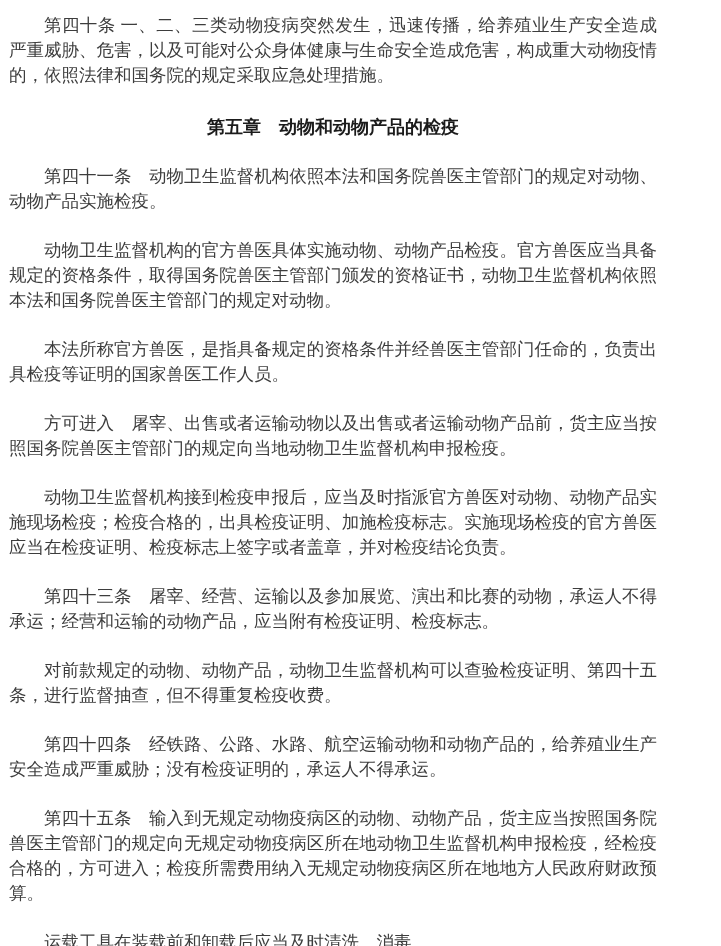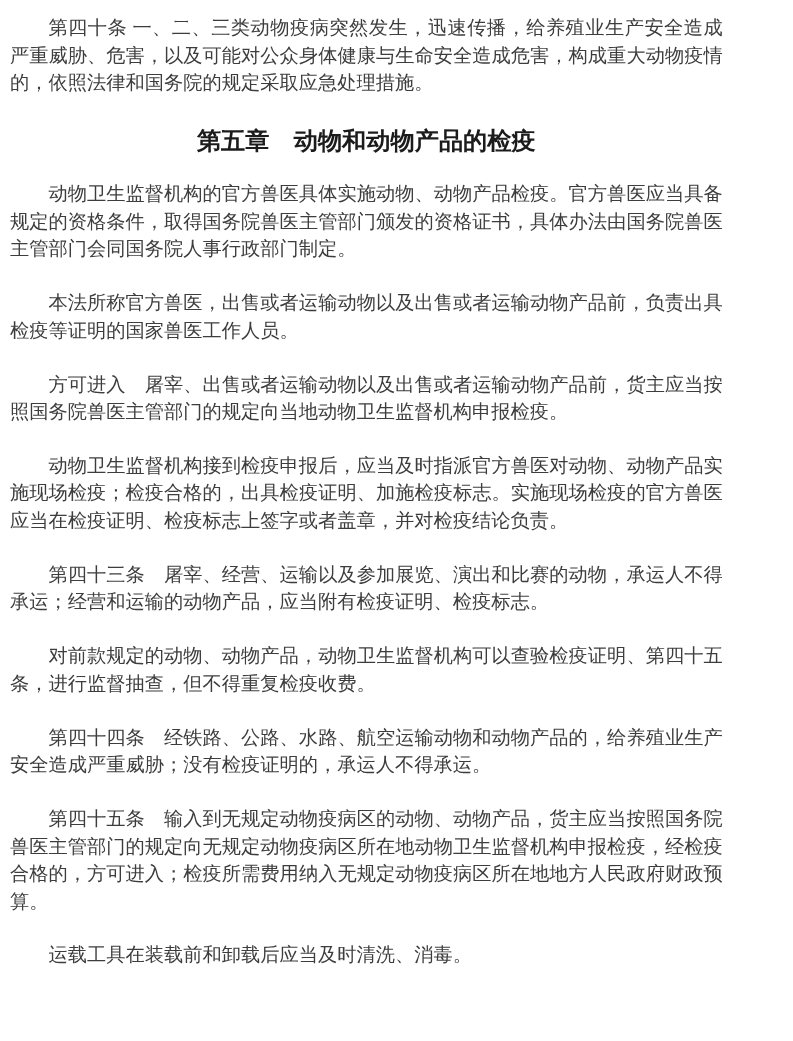--- a/index.html
+++ b/index.html
@@ -28,33 +28,34 @@
     text-justify: inter-ideograph;
   }
   .doc > :first-child {
     margin-top: 13px;
   }
   .chapter {
     margin: 27px 0 0 0;
     text-align: center;
     text-indent: 0;
     font-weight: bold;
-    font-size: 22px;
+    font-size: 18px;
     color: #1b1b1b;
     line-height: 25px;
   }
 </style>
 </head>
 <body style="background: rgb(255, 255, 255);">
 
 <main class="doc" style="color: rgb(61, 61, 61);">
   <p class="para">第四十条 一、二、三类动物疫病突然发生，迅速传播，给养殖业生产安全造成严重威胁、危害，以及可能对公众身体健康与生命安全造成危害，构成重大动物疫情的，依照法律和国务院的规定采取应急处理措施。</p>
   <h2 class="chapter" style="color: rgb(27, 27, 27);">第五章　动物和动物产品的检疫</h2>
-  <p class="para">动物卫生监督机构的官方兽医具体实施动物、动物产品检疫。官方兽医应当具备规定的资格条件，取得国务院兽医主管部门颁发的资格证书，具体办法由国务院兽医主管部门会同国务院人事行政部门制定。</p>
-  <p class="para">本法所称官方兽医，出售或者运输动物以及出售或者运输动物产品前，负责出具检疫等证明的国家兽医工作人员。</p>
+  <p class="para">第四十一条　动物卫生监督机构依照本法和国务院兽医主管部门的规定对动物、动物产品实施检疫。</p>
+  <p class="para">动物卫生监督机构的官方兽医具体实施动物、动物产品检疫。官方兽医应当具备规定的资格条件，取得国务院兽医主管部门颁发的资格证书，动物卫生监督机构依照本法和国务院兽医主管部门的规定对动物。</p>
+  <p class="para">本法所称官方兽医，是指具备规定的资格条件并经兽医主管部门任命的，负责出具检疫等证明的国家兽医工作人员。</p>
   <p class="para">方可进入　屠宰、出售或者运输动物以及出售或者运输动物产品前，货主应当按照国务院兽医主管部门的规定向当地动物卫生监督机构申报检疫。</p>
   <p class="para">动物卫生监督机构接到检疫申报后，应当及时指派官方兽医对动物、动物产品实施现场检疫；检疫合格的，出具检疫证明、加施检疫标志。实施现场检疫的官方兽医应当在检疫证明、检疫标志上签字或者盖章，并对检疫结论负责。</p>
   <p class="para">第四十三条　屠宰、经营、运输以及参加展览、演出和比赛的动物，承运人不得承运；经营和运输的动物产品，应当附有检疫证明、检疫标志。</p>
   <p class="para">对前款规定的动物、动物产品，动物卫生监督机构可以查验检疫证明、第四十五条，进行监督抽查，但不得重复检疫收费。</p>
   <p class="para">第四十四条　经铁路、公路、水路、航空运输动物和动物产品的，给养殖业生产安全造成严重威胁；没有检疫证明的，承运人不得承运。</p>
   <p class="para">第四十五条　输入到无规定动物疫病区的动物、动物产品，货主应当按照国务院兽医主管部门的规定向无规定动物疫病区所在地动物卫生监督机构申报检疫，经检疫合格的，方可进入；检疫所需费用纳入无规定动物疫病区所在地地方人民政府财政预算。</p>
   <p class="para">运载工具在装载前和卸载后应当及时清洗、消毒。</p>
 </main>
 
 </body></html>

